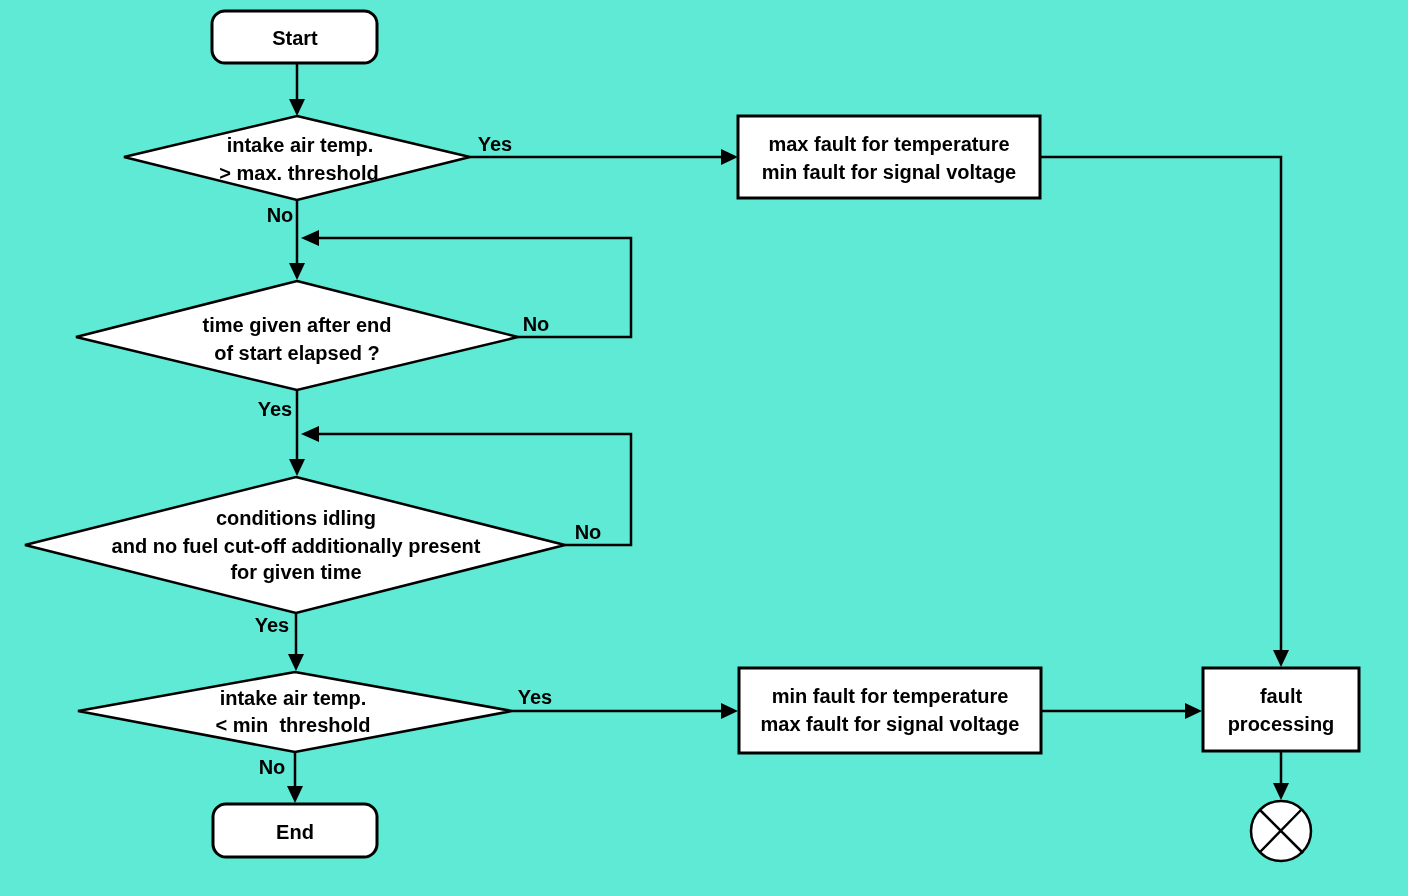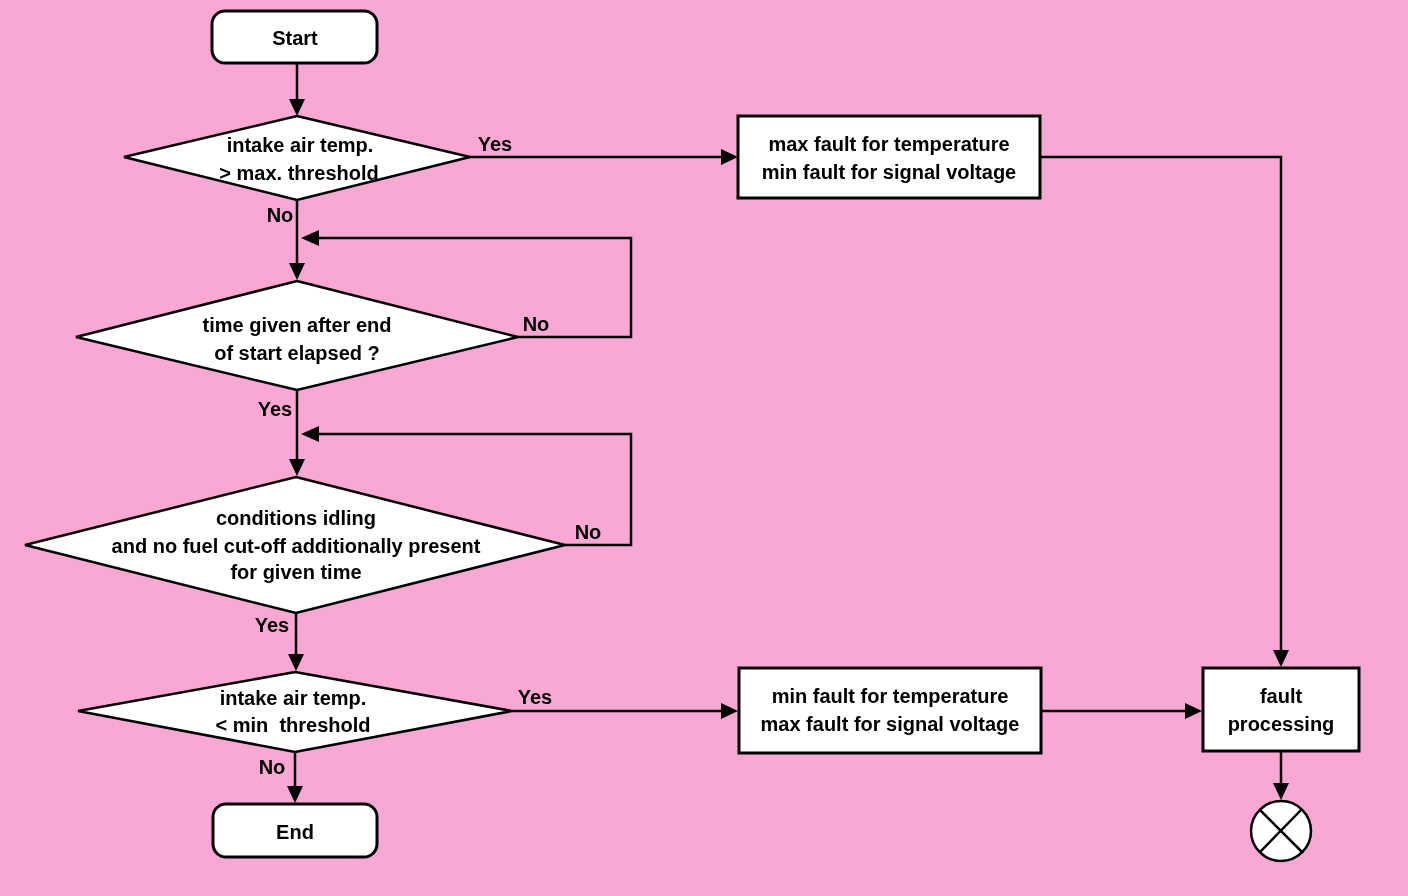--- a/index.html
+++ b/index.html
@@ -4,21 +4,21 @@
 <style>
   html, body {
     margin: 0;
     padding: 0;
     background: #ffffff;
   }
   .canvas {
     position: relative;
     width: 1408px;
     height: 896px;
-    background: #f9a8d4;
+    background: #5eead4;
     overflow: hidden;
   }
   svg {
     display: block;
   }
   .node-text {
     font-family: "Liberation Sans", sans-serif;
     font-weight: bold;
     font-size: 20px;
     fill: #000000;

